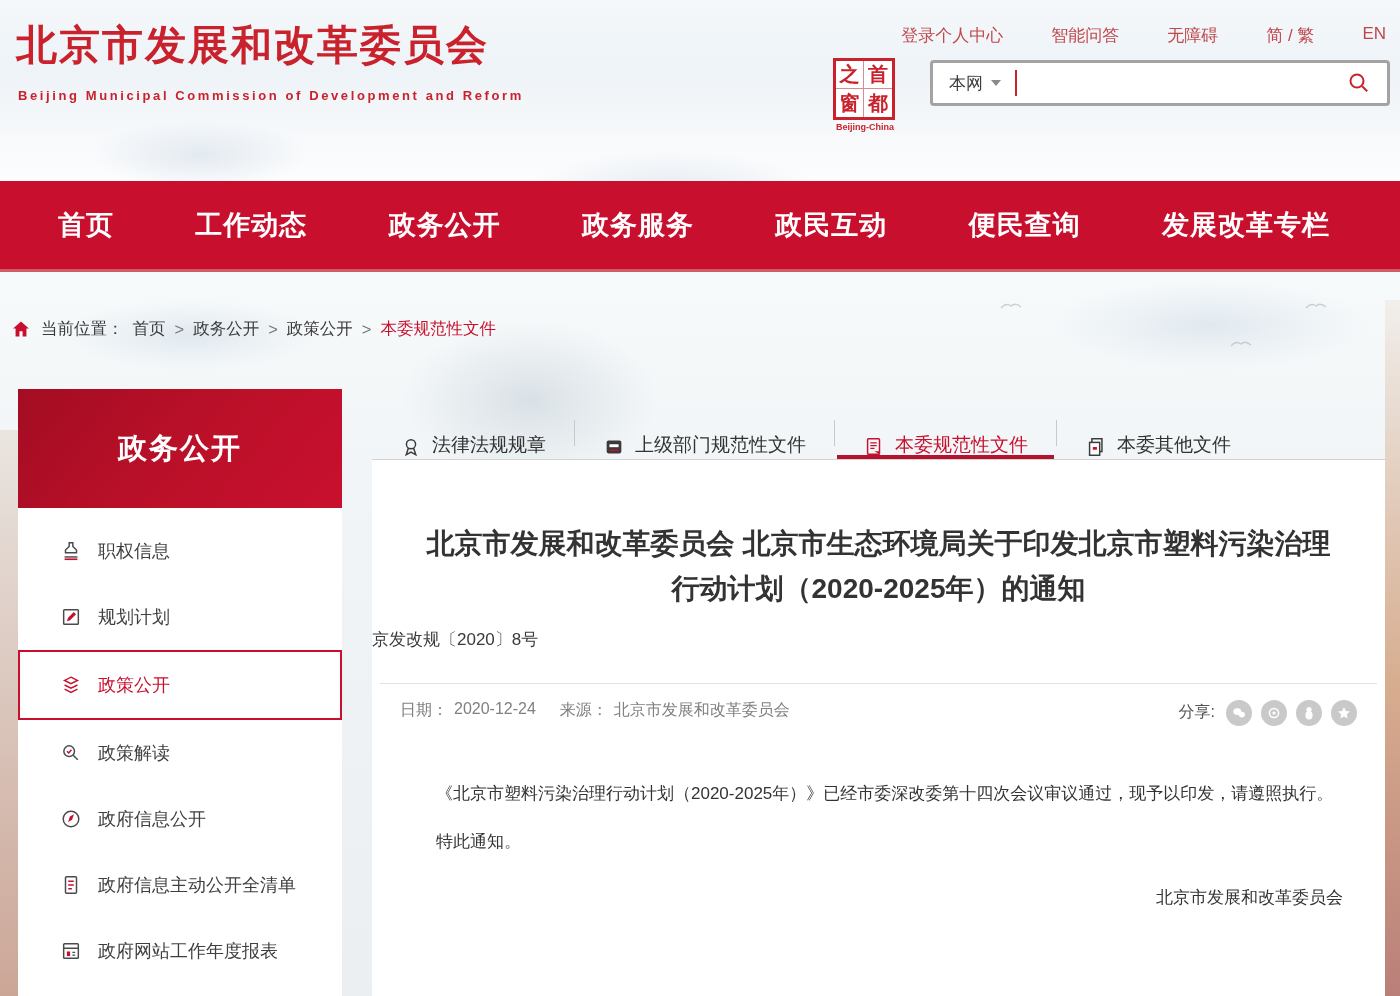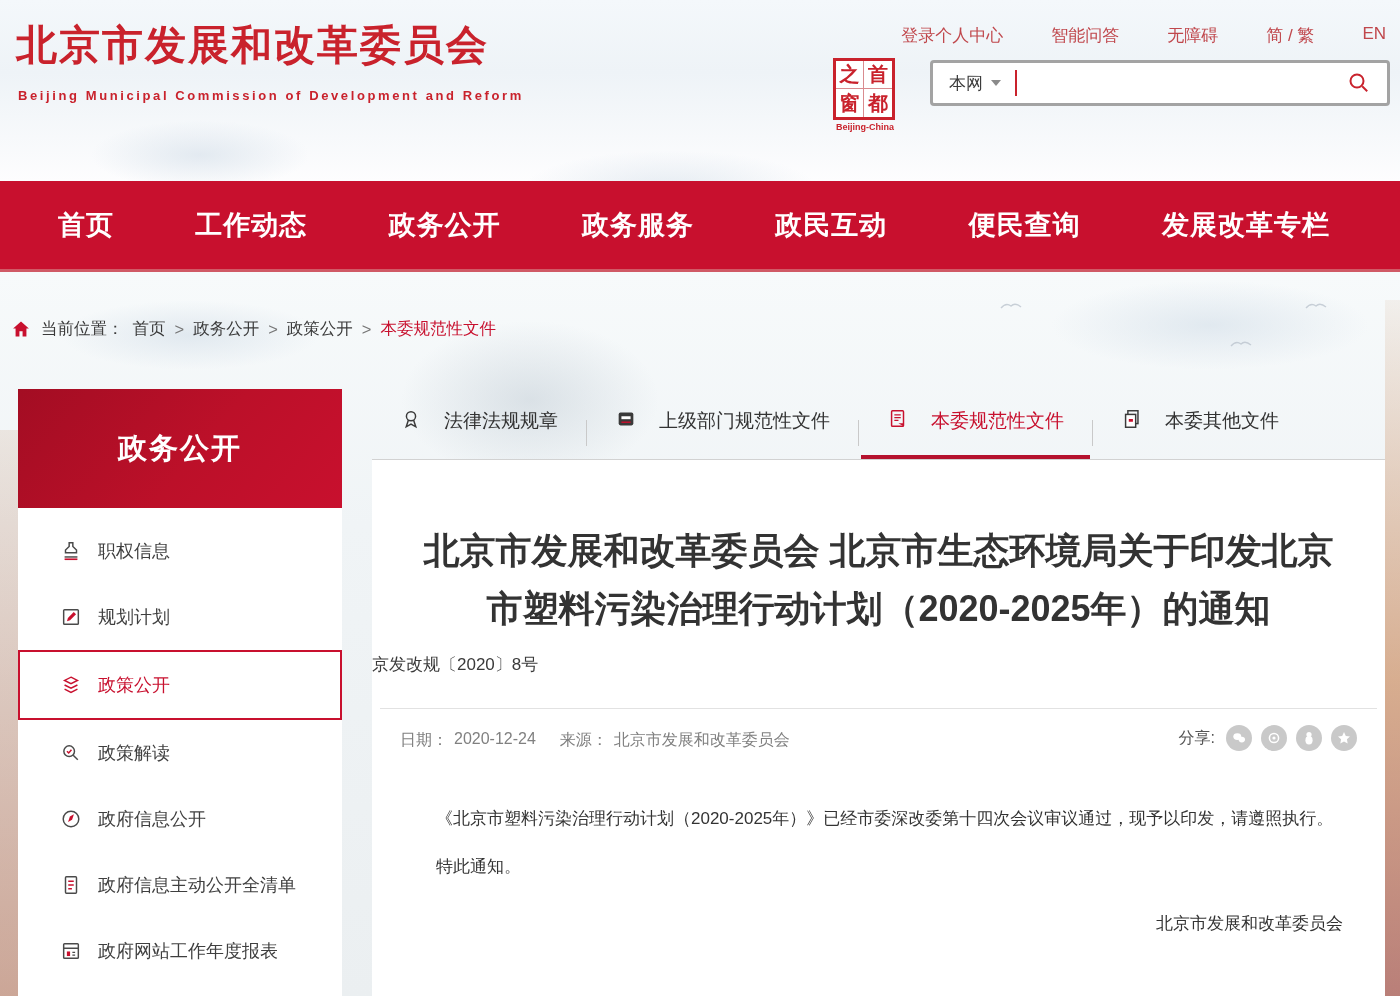--- a/index.html
+++ b/index.html
@@ -70,34 +70,34 @@
     color:#fff; font-size:29px; font-weight:700; letter-spacing:2px; }
   .sidebar-items { padding-top:10px; }
   .side-item { height:66px; display:flex; align-items:center; gap:14px; padding-left:42px;
     font-size:18px; color:#3f3f3f; cursor:pointer; background:#fff; }
   .side-item .icn { width:24px; height:24px; flex:0 0 24px; display:flex; align-items:center; }
   .side-item.active { height:70px; border:2px solid #c8102e; color:#c8102e; padding-left:40px; }
 
   
   .tabs-row { position:absolute; left:372px; top:408px; width:1013px; height:50px;
     display:flex; align-items:stretch; padding-left:2px; }
-  .tab { position:relative; display:flex; align-items:flex-start; gap:22px; padding:0 26px;
+  .tab { position:relative; display:flex; align-items:flex-end; gap:10px; padding:0 26px;
     font-size:19px; color:#333; cursor:pointer; white-space:nowrap; }
   .tab.active { color:#c8102e; }
   .tab.active::after { content:""; position:absolute; left:0; right:0; bottom:-2px; height:5px; background:#b5122e; }
   .tab-sep { width:1px; background:#c9c9c9; margin:12px 2px; }
   .tabs-baseline { position:absolute; left:372px; top:459px; width:1013px; height:1px; background:#d2d2d2; }
 
   
   .card { position:absolute; left:372px; top:460px; width:1013px; height:536px; background:#fff; }
-  .article-title { margin:62px 48px 0; text-align:center; font-size:36px; font-weight:700;
+  .article-title { margin:62px 48px 0; text-align:center; font-size:28px; font-weight:700;
     color:#333; line-height:1.6; }
   .doc-number { margin-top:16px; font-size:17px; color:#3a3a3a; }
   .card-divider { margin:32px 8px 0; height:1px; background:#e2e2e2; }
-  .meta-row { display:flex; justify-content:space-between; align-items:flex-end; margin:16px 28px 16px; }
+  .meta-row { display:flex; justify-content:space-between; align-items:flex-start; margin:16px 28px 16px; }
   .meta-left { font-size:16px; color:#808080; display:flex; gap:6px; }
   .meta-left .src { margin-left:18px; }
   .share { display:flex; align-items:center; gap:9px; }
   .share-label { font-size:16px; color:#555; margin-right:2px; }
   .share-circle { width:26px; height:26px; border-radius:50%; background:#c9c9c9;
     display:inline-flex; align-items:center; justify-content:center; cursor:pointer; }
   .article-body { margin:52px 30px 0; font-size:17px; color:#333; line-height:1.9; }
   .article-body .para { text-indent:2em; margin-top:16px; }
   .signature { text-align:right; margin-top:24px; padding-right:12px; }
 </style>

